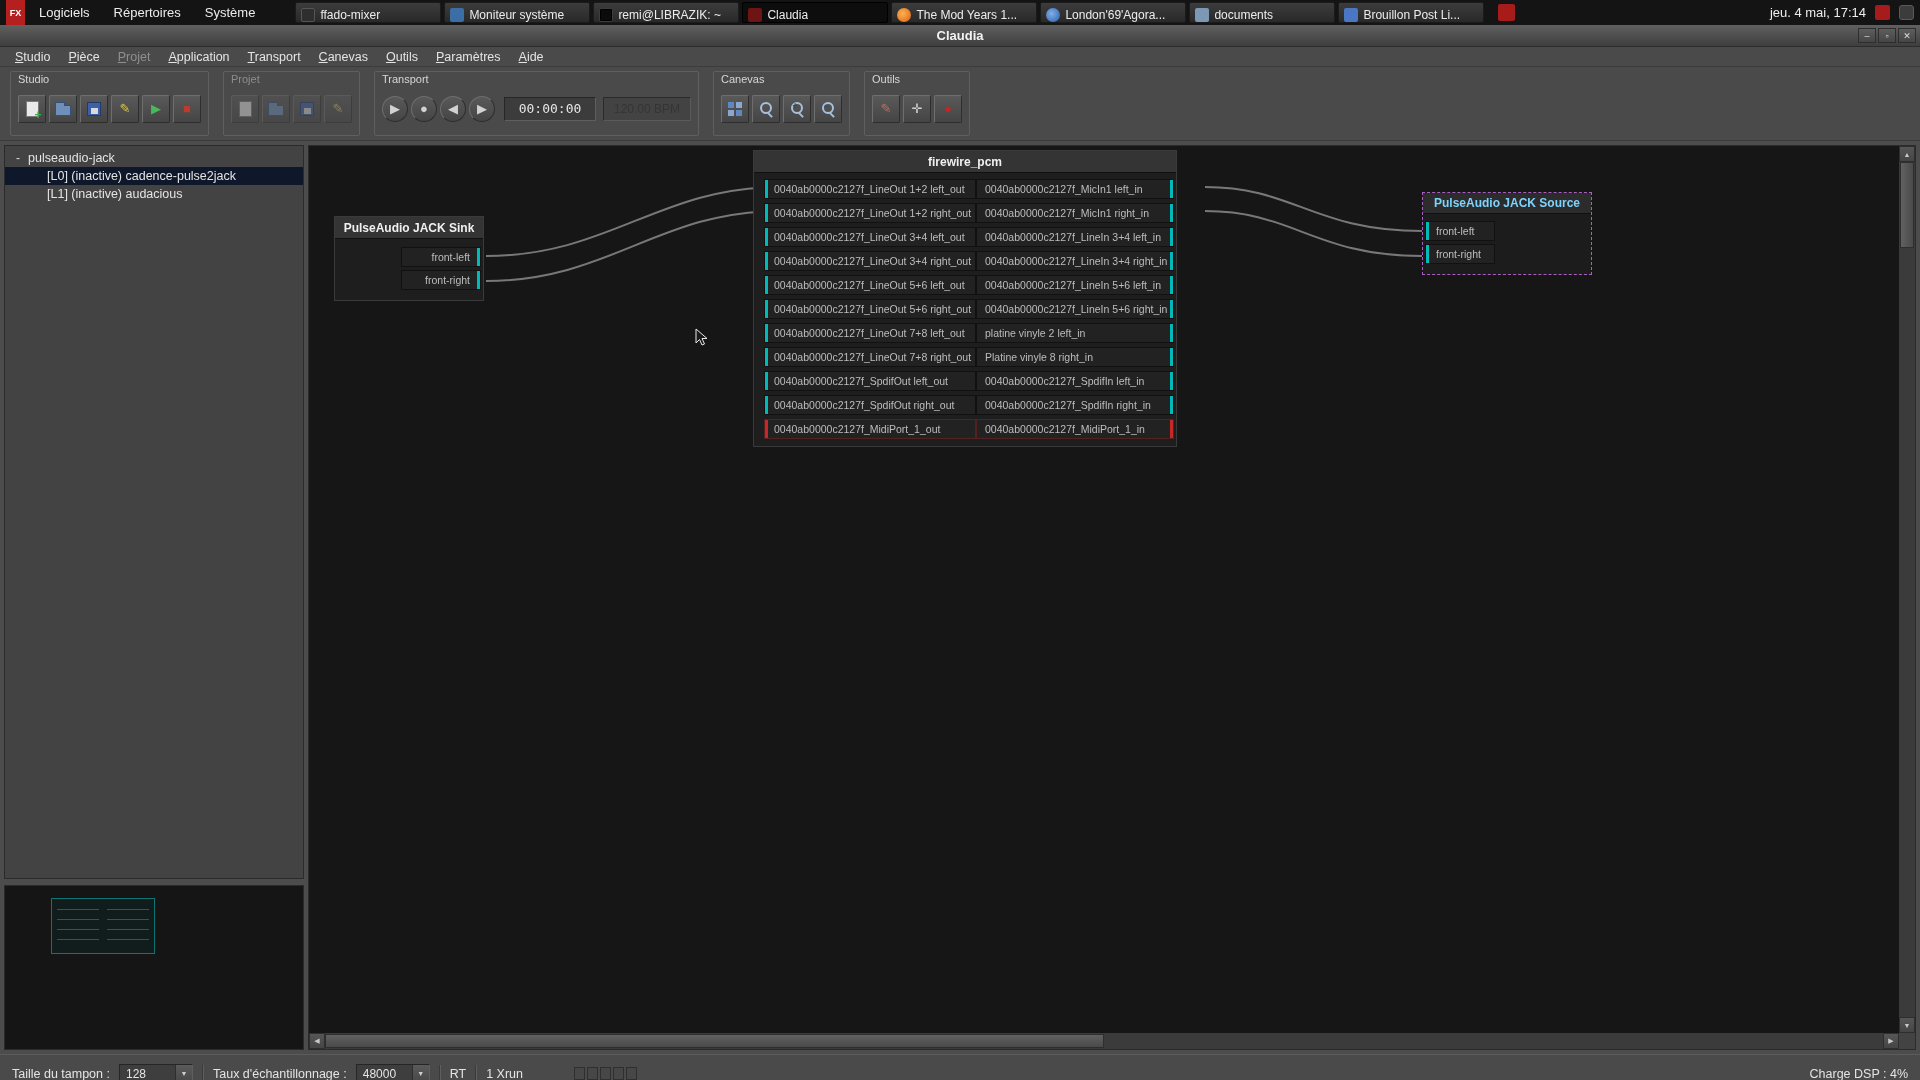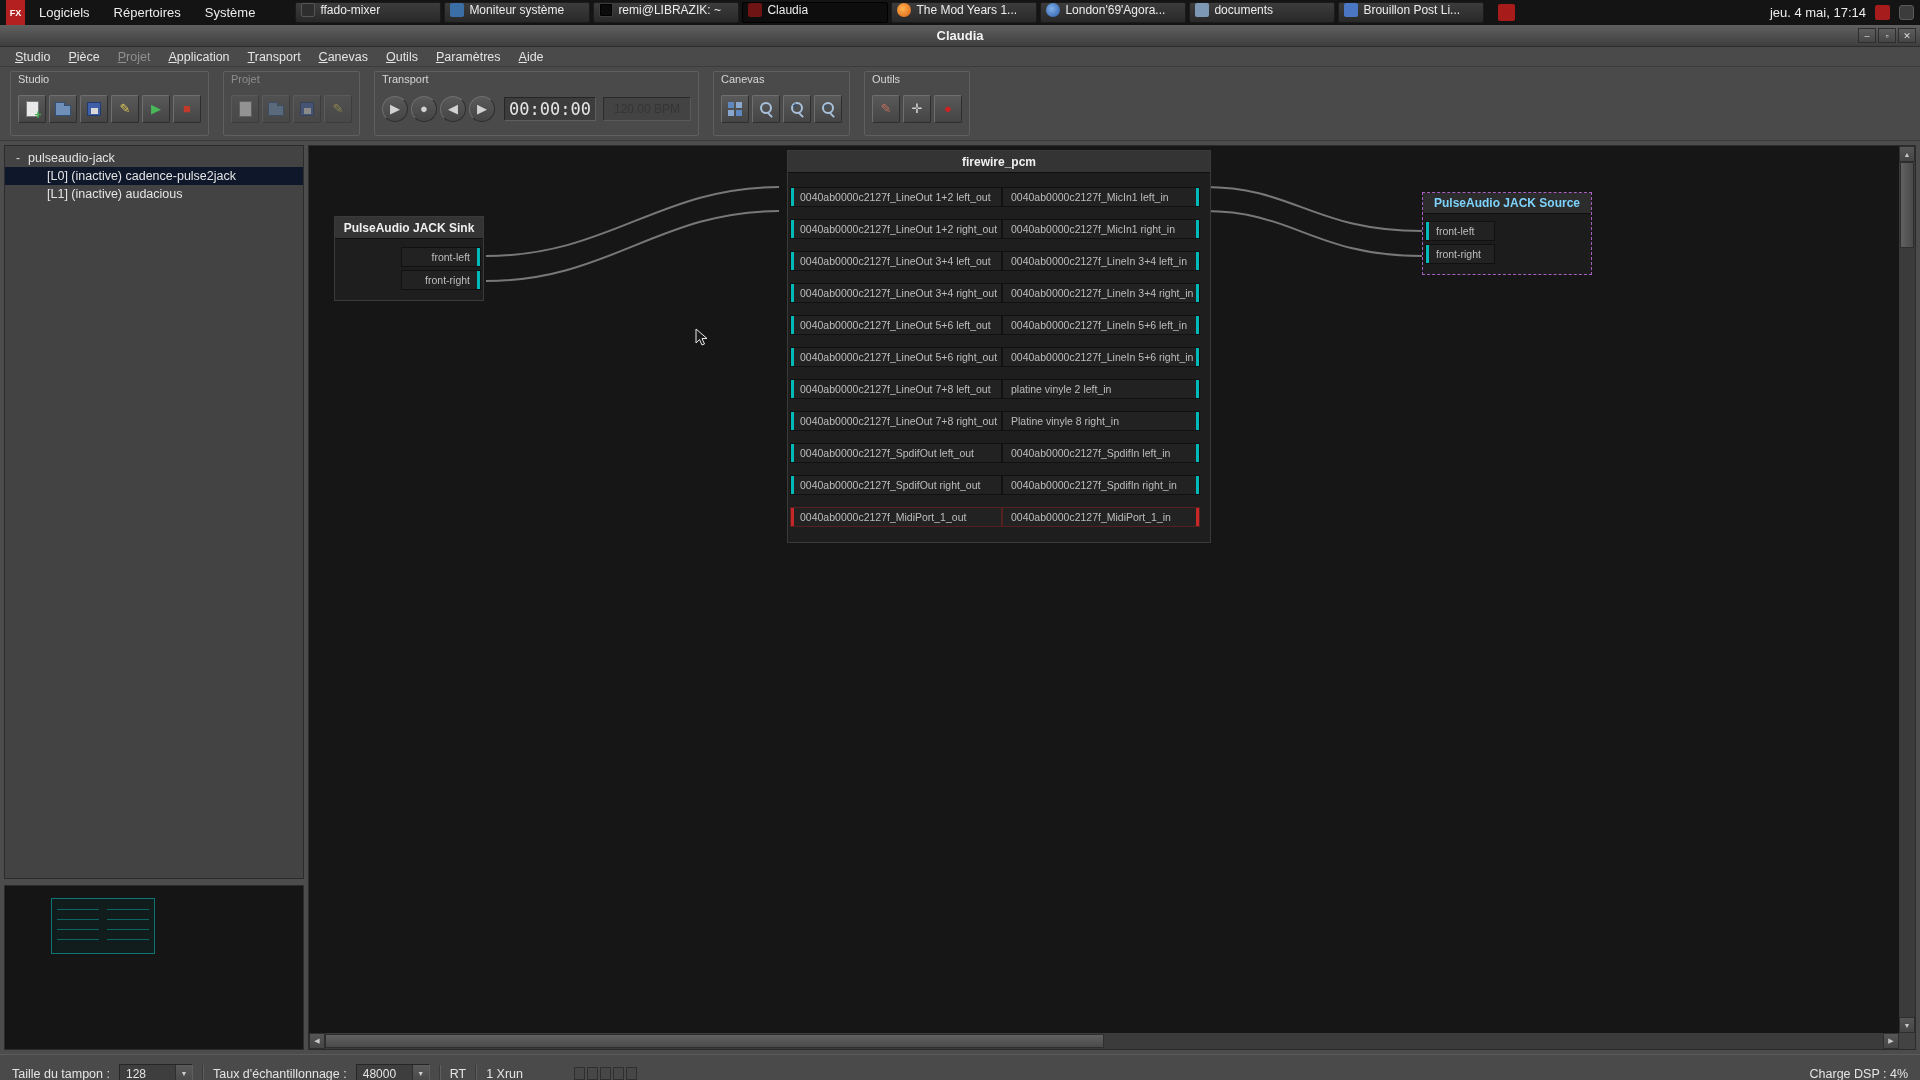--- a/index.html
+++ b/index.html
@@ -8,21 +8,21 @@
 
   
   .taskbar { height:25px; background:#141414; display:flex; align-items:center;
              padding:0 6px; gap:4px; font-size:13px; color:#ececec; }
   .tb-launcher { width:19px; height:31px; background:#b41f1f; border-radius:3px;
                  color:#fff; font-weight:bold; font-size:9px; display:flex;
                  align-items:center; justify-content:center; }
   .tb-menu { padding:0 10px; line-height:25px; cursor:default; }
   .tb-tasks { display:flex; gap:3px; margin-left:26px; }
   .tb-task { width:146px; height:21px; background:linear-gradient(#3c3c3c,#292929);
-             border:1px solid #1b1b1b; border-radius:2px; display:flex; align-items:flex-start;
+             border:1px solid #1b1b1b; border-radius:2px; display:flex; align-items:flex-end;
              gap:5px; padding:0 5px; font-size:12px; overflow:hidden; }
   .tb-task.active { background:#0d0d0d; border-color:#000; }
   .tb-task span.lbl { white-space:nowrap; overflow:hidden; text-overflow:ellipsis; }
   .ti { width:14px; height:14px; border-radius:2px; flex:0 0 auto; }
   .ti-ffado { background:#2e2e2e; border:1px solid #555; }
   .ti-monitor { background:#3b6ea5; }
   .ti-term { background:#0b0b0b; border:1px solid #3d3d3d; box-shadow:inset 0 0 0 1px #000; }
   .ti-claudia { background:#6e1414; }
   .ti-firefox { background:radial-gradient(circle at 40% 40%, #ffb24d, #d85f17); border-radius:50%; }
   .ti-globe { background:radial-gradient(circle at 40% 40%, #7fb0e8, #2c5ba8); border-radius:50%; }
@@ -80,21 +80,21 @@
             linear-gradient(#8aa8cf,#8aa8cf) left bottom/6px 6px no-repeat,
             linear-gradient(#5f87c0,#5f87c0) right bottom/6px 6px no-repeat; }
   .i-mag { width:15px; height:15px; position:relative; }
   .i-mag::before { content:""; position:absolute; left:1px; top:1px; width:8px; height:8px;
                    border:2px solid #a9c0da; border-radius:50%; }
   .i-mag::after { content:""; position:absolute; right:1px; bottom:0; width:6px; height:2px;
                   background:#a9c0da; transform:rotate(45deg); }
   .i-mag .mod { position:absolute; left:3px; top:0px; font-size:9px; font-weight:bold; color:#2a4d78; z-index:1; }
   .transport-time { width:92px; height:24px; margin-left:6px; background:#3c3c3c;
                     border:1px solid; border-color:#262626 #5e5e5e #5e5e5e #262626;
-                    color:#e6e6e6; font-family:"DejaVu Sans Mono", monospace; font-size:17px;
+                    color:#e6e6e6; font-family:"DejaVu Sans Mono", monospace; font-size:13px;
                     display:flex; align-items:center; justify-content:center; }
   .transport-bpm { width:88px; height:24px; margin-left:4px; background:#434343;
                    border:1px solid; border-color:#2a2a2a #5a5a5a #5a5a5a #2a2a2a;
                    color:#353535; font-size:12px; display:flex; align-items:center; justify-content:center; }
 
   
   .content { display:flex; gap:4px; padding:4px; height:913px; }
   .left-col { width:300px; display:flex; flex-direction:column; gap:6px; }
   .tree { flex:1; background:#434343; border:1px solid #2b2b2b; font-size:12.5px;
           padding-top:3px; overflow:hidden; }
@@ -140,23 +140,23 @@
           color:#bdbdbd; height:20px; line-height:18px; white-space:nowrap; overflow:hidden; }
   .port::before { content:""; position:absolute; top:0; bottom:0; width:3px; background:#00b9b9; }
   .port.midi::before { background:#c62828; }
   .port.midi { border-color:#552020; }
 
   .box-sink { left:25px; top:70px; width:150px; }
   .box-sink .ports { padding:5px 2px 7px; }
   .box-sink .port { width:80px; margin:3px 0 3px auto; text-align:right; padding-right:10px; }
   .box-sink .port::before { right:0; }
 
-  .box-fw { left:478px; top:4px; width:424px; }
+  .box-fw { left:444px; top:4px; width:424px; }
   .box-fw .ports { padding:2px 0 3px; }
-  .fw-row { display:flex; justify-content:flex-start; margin:12px 2px; }
+  .fw-row { display:flex; justify-content:flex-end; margin:4px 2px; }
   .fw-row .out-cell { width:212px; padding-left:9px; }
   .fw-row .out-cell::before { left:0; }
   .fw-row .in-cell { width:198px; padding-left:8px; }
   .fw-row .in-cell::before { right:0; }
 
   .box-src { left:1113px; top:46px; width:170px; background:#1c1c1c; border:1px dashed #a85fc0; }
   .box-src .pbox-header { height:21px; background:#2c2c2c; color:#7dd3fc; }
   .box-src .ports { padding:4px 2px 7px; }
   .box-src .port { width:70px; margin:3px auto 3px 0; padding-left:10px; }
   .box-src .port::before { left:0; }

